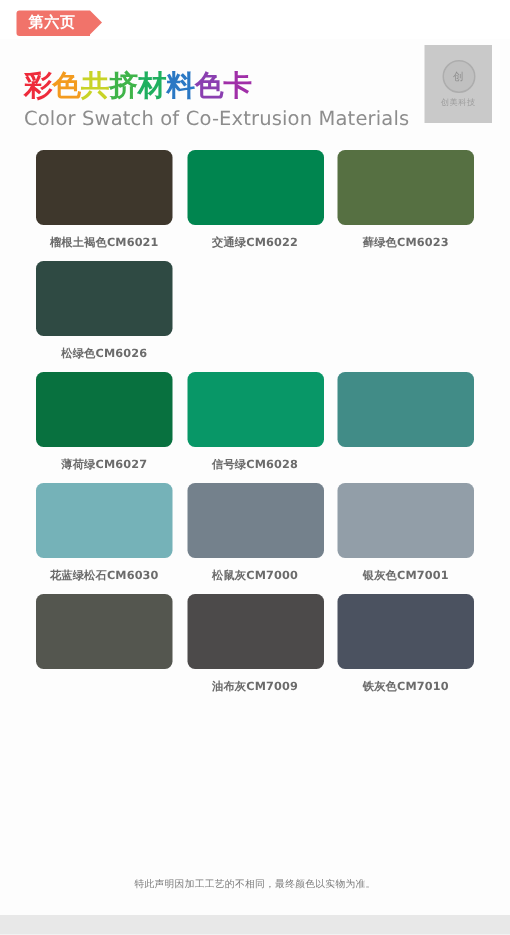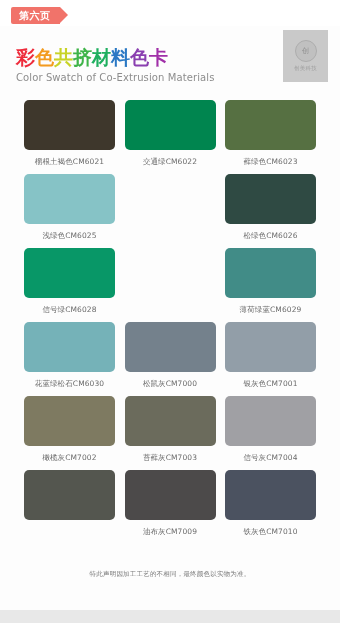--- a/index.html
+++ b/index.html
@@ -73,21 +73,21 @@
   .title {
     font-size: 19px;
     font-weight: bold;
     letter-spacing: 0px;
     line-height: 22px;
     white-space: nowrap;
   }
   .title span { display: inline-block; }
   .subtitle {
     margin-top: 4px;
-    font-size: 10px;
+    font-size: 13px;
     color: #8d8d8d;
     letter-spacing: 0.1px;
     white-space: nowrap;
   }
   .logo-box {
     position: absolute;
     right: 12px;
     top: 4px;
     width: 45px;
     height: 52px;
@@ -123,20 +123,21 @@
     top: 74px;
     left: 0;
     width: 340px;
   }
   .row {
     display: flex;
     justify-content: space-between;
     padding: 0 24px;
     box-sizing: border-box;
     margin-bottom: 6px;
+    font-weight: bold;
   }
   .cell {
     width: 91px;
   }
   .swatch {
     width: 91px;
     height: 50px;
     border-radius: 5px;
   }
   .swatch-label {
@@ -146,21 +147,21 @@
     color: #6b6b6b;
     letter-spacing: 0.1px;
     white-space: nowrap;
     height: 12px;
     line-height: 12px;
   }
 
   
   .footer-note {
     position: absolute;
-    bottom: 31px;
+    bottom: 16px;
     left: 0;
     width: 340px;
     text-align: center;
     font-size: 6.5px;
     color: #7a7a7a;
     letter-spacing: 0.2px;
   }
 </style>
 </head>
 <body>
@@ -196,68 +197,53 @@
           <div class="swatch" style="background: rgb(0, 133, 79);"></div>
           <div class="swatch-label">交通绿CM6022</div>
         </div>
         <div class="cell">
           <div class="swatch" style="background: rgb(86, 112, 66);"></div>
           <div class="swatch-label">藓绿色CM6023</div>
         </div>
       </div>
       <div class="row">
         <div class="cell">
-          <div class="swatch" style="background: rgb(134, 195, 198);"></div>
-          <div class="swatch-label">浅绿色CM6025</div>
-        </div>
-        <div class="cell">
           <div class="swatch" style="background: rgb(47, 74, 67);"></div>
           <div class="swatch-label">松绿色CM6026</div>
         </div>
       </div>
       <div class="row">
         <div class="cell">
+          <div class="swatch" style="background: rgb(8, 113, 63);"></div>
+          <div class="swatch-label">薄荷绿CM6027</div>
+        </div>
+        <div class="cell">
           <div class="swatch" style="background: rgb(8, 151, 103);"></div>
           <div class="swatch-label">信号绿CM6028</div>
         </div>
         <div class="cell">
           <div class="swatch" style="background: rgb(65, 140, 135);"></div>
-          <div class="swatch-label">薄荷绿蓝CM6029</div>
         </div>
       </div>
       <div class="row">
         <div class="cell">
           <div class="swatch" style="background: rgb(117, 178, 184);"></div>
           <div class="swatch-label">花蓝绿松石CM6030</div>
         </div>
         <div class="cell">
           <div class="swatch" style="background: rgb(116, 129, 140);"></div>
           <div class="swatch-label">松鼠灰CM7000</div>
         </div>
         <div class="cell">
           <div class="swatch" style="background: rgb(146, 158, 168);"></div>
           <div class="swatch-label">银灰色CM7001</div>
         </div>
       </div>
       <div class="row">
         <div class="cell">
-          <div class="swatch" style="background: rgb(126, 122, 97);"></div>
-          <div class="swatch-label">橄榄灰CM7002</div>
-        </div>
-        <div class="cell">
-          <div class="swatch" style="background: rgb(107, 107, 92);"></div>
-          <div class="swatch-label">苔藓灰CM7003</div>
-        </div>
-        <div class="cell">
-          <div class="swatch" style="background: rgb(160, 160, 164);"></div>
-          <div class="swatch-label">信号灰CM7004</div>
-        </div>
-      </div>
-      <div class="row">
-        <div class="cell">
           <div class="swatch" style="background: rgb(84, 86, 79);"></div>
         </div>
         <div class="cell">
           <div class="swatch" style="background: rgb(76, 74, 74);"></div>
           <div class="swatch-label">油布灰CM7009</div>
         </div>
         <div class="cell">
           <div class="swatch" style="background: rgb(75, 82, 96);"></div>
           <div class="swatch-label">铁灰色CM7010</div>
         </div>

